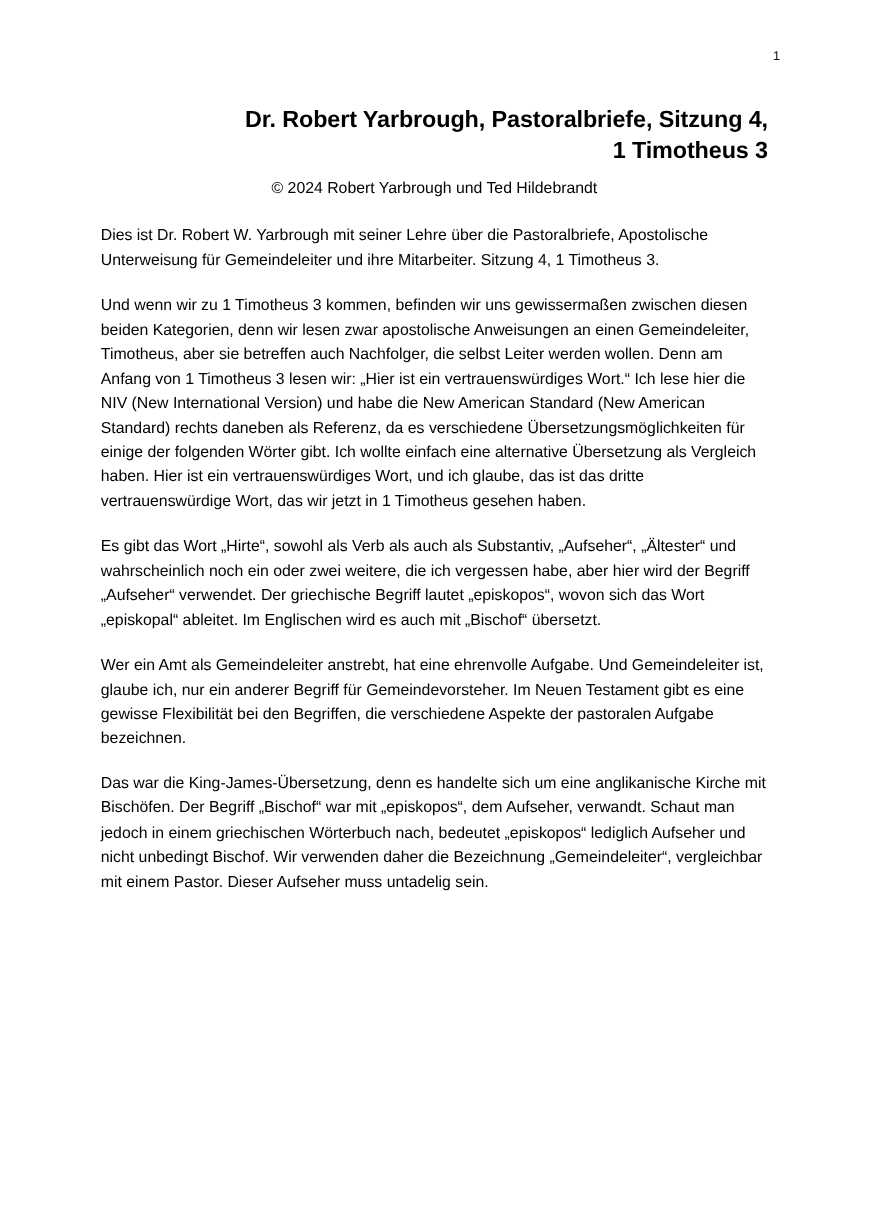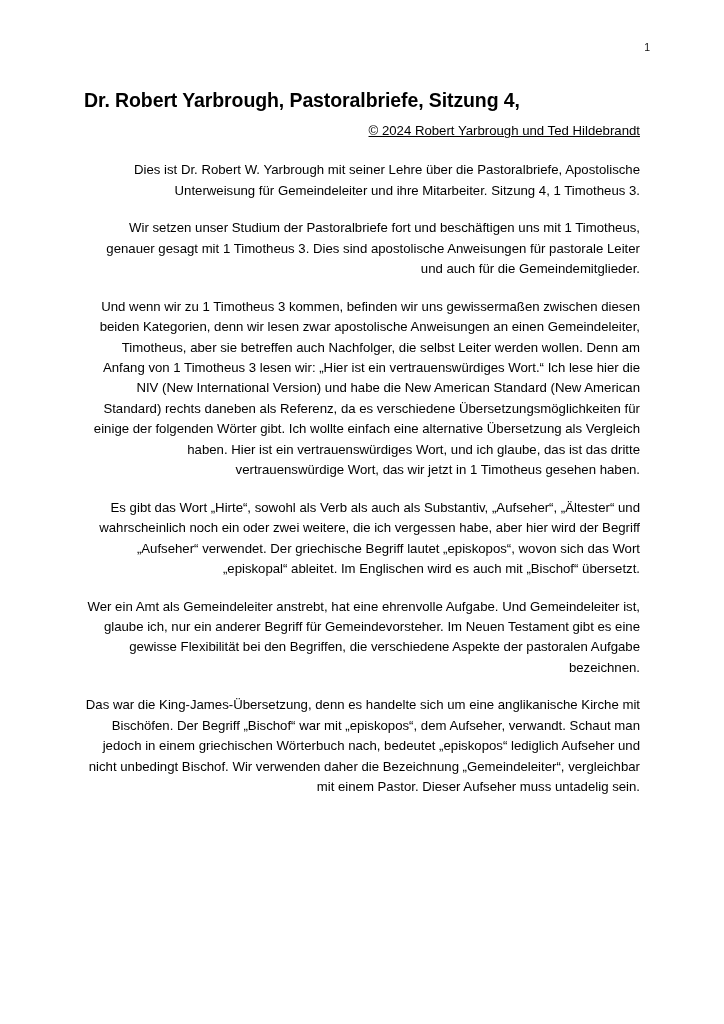--- a/index.html
+++ b/index.html
@@ -25,62 +25,61 @@
     position: absolute;
     top: 42px;
     right: 74px;
     font-size: 10.5px;
     color: #111111;
     line-height: 1;
   }
   .doc-title {
     margin: 0;
     padding-top: 52px;
-    text-align: left;
+    text-align: right;
     font-size: 19.5px;
     font-weight: bold;
     line-height: 1.33;
     letter-spacing: -0.1px;
   }
   .doc-title .title-line {
     display: block;
   }
   .copyright {
-    text-align: right;
+    text-align: center;
     font-size: 13.2px;
     margin-top: 8px;
     line-height: 1.4;
-    text-decoration: underline;
   }
   .body-copy {
     margin-top: 20px;
   }
   .body-copy p {
     margin: 0 0 17px 0;
     font-size: 13.2px;
     line-height: 1.55;
-    text-align: right;
+    text-align: left;
     hyphens: none;
   }
 </style>
 </head>
 <body>
 
 <div class="page">
 
   <div class="page-number">1</div>
 
   <h1 class="doc-title">
     <span class="title-line">Dr. Robert Yarbrough, Pastoralbriefe, Sitzung 4,</span>
+    <span class="title-line">1 Timotheus 3</span>
   </h1>
 
   <div class="copyright">© 2024 Robert Yarbrough und Ted Hildebrandt</div>
 
   <div class="body-copy">
     <p>Dies ist Dr. Robert W. Yarbrough mit seiner Lehre über die Pastoralbriefe, Apostolische Unterweisung für Gemeindeleiter und ihre Mitarbeiter. Sitzung 4, 1 Timotheus 3.</p>
-    <p>Wir setzen unser Studium der Pastoralbriefe fort und beschäftigen uns mit 1 Timotheus, genauer gesagt mit 1 Timotheus 3. Dies sind apostolische Anweisungen für pastorale Leiter und auch für die Gemeindemitglieder.</p>
     <p>Und wenn wir zu 1 Timotheus 3 kommen, befinden wir uns gewissermaßen zwischen diesen beiden Kategorien, denn wir lesen zwar apostolische Anweisungen an einen Gemeindeleiter, Timotheus, aber sie betreffen auch Nachfolger, die selbst Leiter werden wollen. Denn am Anfang von 1 Timotheus 3 lesen wir: „Hier ist ein vertrauenswürdiges Wort.“ Ich lese hier die NIV (New International Version) und habe die New American Standard (New American Standard) rechts daneben als Referenz, da es verschiedene Übersetzungsmöglichkeiten für einige der folgenden Wörter gibt. Ich wollte einfach eine alternative Übersetzung als Vergleich haben. Hier ist ein vertrauenswürdiges Wort, und ich glaube, das ist das dritte vertrauenswürdige Wort, das wir jetzt in 1 Timotheus gesehen haben.</p>
     <p>Es gibt das Wort „Hirte“, sowohl als Verb als auch als Substantiv, „Aufseher“, „Ältester“ und wahrscheinlich noch ein oder zwei weitere, die ich vergessen habe, aber hier wird der Begriff „Aufseher“ verwendet. Der griechische Begriff lautet „episkopos“, wovon sich das Wort „episkopal“ ableitet. Im Englischen wird es auch mit „Bischof“ übersetzt.</p>
     <p>Wer ein Amt als Gemeindeleiter anstrebt, hat eine ehrenvolle Aufgabe. Und Gemeindeleiter ist, glaube ich, nur ein anderer Begriff für Gemeindevorsteher. Im Neuen Testament gibt es eine gewisse Flexibilität bei den Begriffen, die verschiedene Aspekte der pastoralen Aufgabe bezeichnen.</p>
     <p>Das war die King-James-Übersetzung, denn es handelte sich um eine anglikanische Kirche mit Bischöfen. Der Begriff „Bischof“ war mit „episkopos“, dem Aufseher, verwandt. Schaut man jedoch in einem griechischen Wörterbuch nach, bedeutet „episkopos“ lediglich Aufseher und nicht unbedingt Bischof. Wir verwenden daher die Bezeichnung „Gemeindeleiter“, vergleichbar mit einem Pastor. Dieser Aufseher muss untadelig sein.</p>
   </div>
 
 </div>
 
 </body></html>

